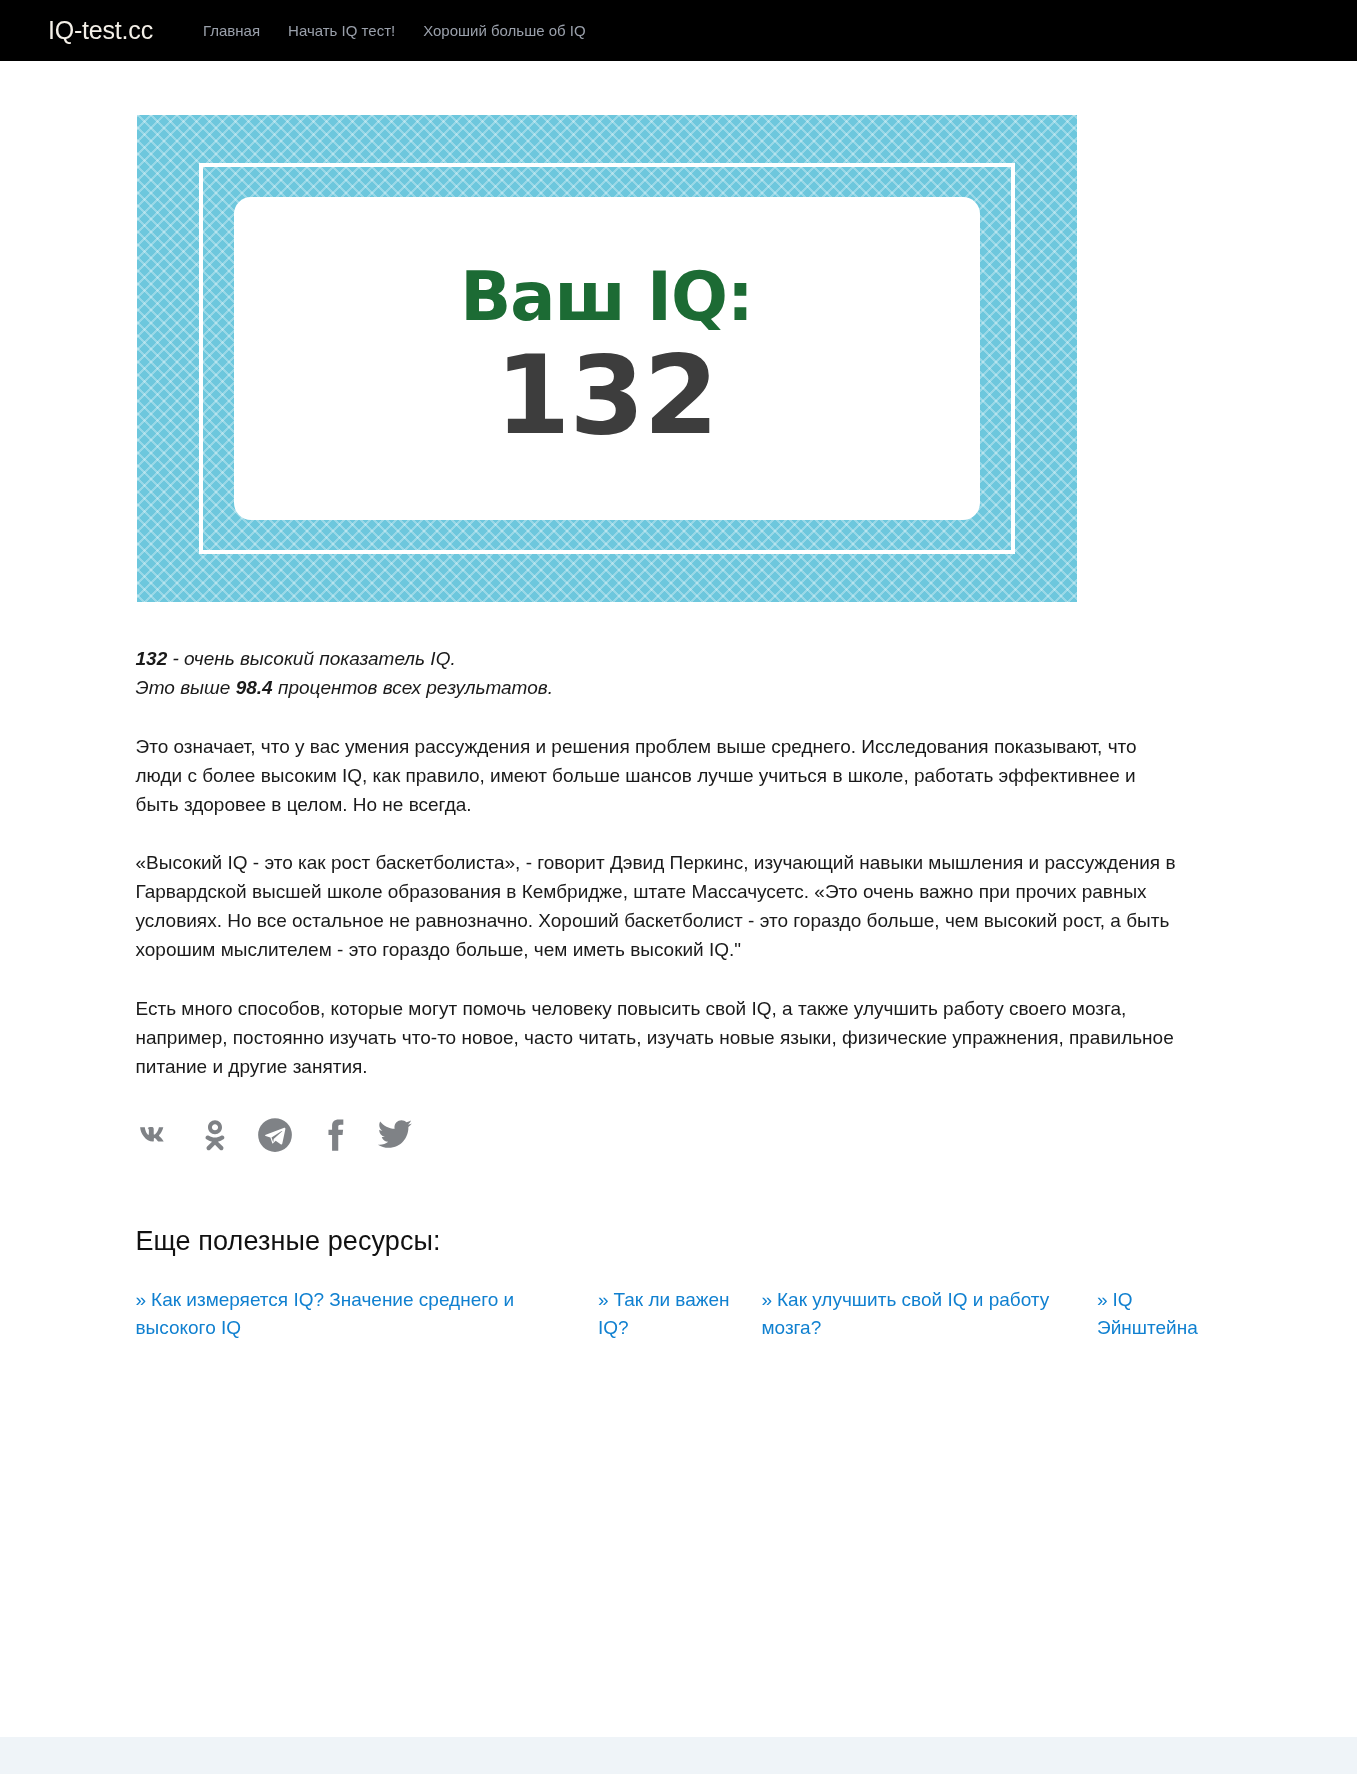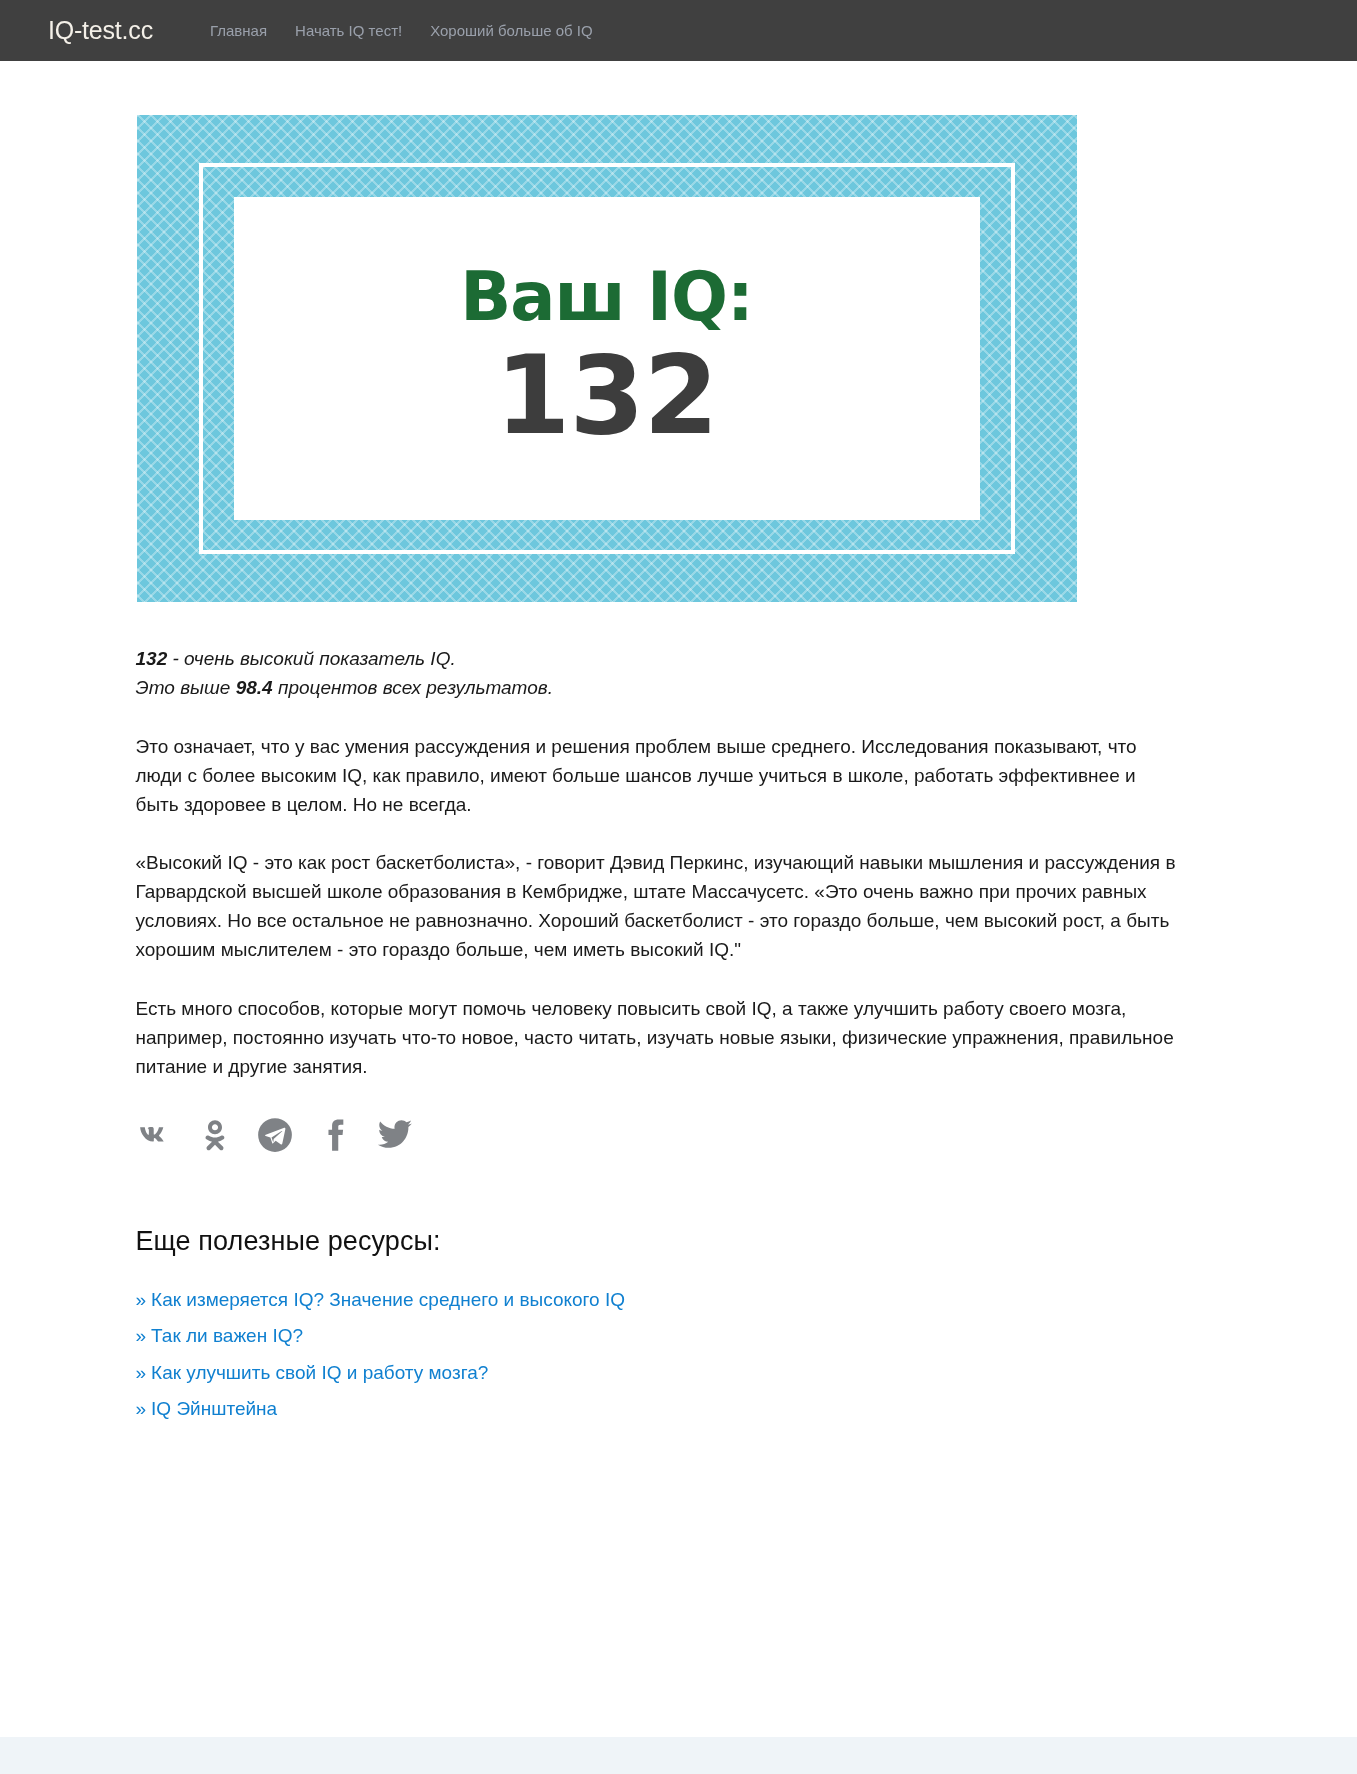--- a/index.html
+++ b/index.html
@@ -13,25 +13,25 @@
   body {
     width: 1357px;
     min-height: 1774px;
     position: relative;
     overflow-x: hidden;
   }
 
   
   .navbar {
     height: 61px;
-    background: #404040;
+    background: #000000;
     display: flex;
     align-items: center;
     padding-left: 48px;
-    gap: 13px;
+    gap: 6px;
     width: 100%;
   }
   .brand {
     color: #f4f0e8;
     font-size: 25px;
     letter-spacing: -0.2px;
     text-decoration: none;
     margin-right: 30px;
     white-space: nowrap;
   }
@@ -91,20 +91,21 @@
     position: absolute;
     left: 97px;
     top: 82px;
     right: 97px;
     bottom: 82px;
     background: #ffffff;
     display: flex;
     flex-direction: column;
     align-items: center;
     justify-content: center;
+    border-radius: 17px;
   }
   .result-label {
     color: #1c6b34;
     font-family: "DejaVu Sans", sans-serif;
     font-weight: bold;
     font-size: 67px;
     line-height: 1;
     letter-spacing: -1px;
     margin-bottom: 8px;
   }
@@ -159,21 +160,21 @@
     margin-left: 7px;
     font-size: 27px;
     color: #111111;
     font-weight: normal;
     letter-spacing: 0.1px;
   }
   .resources-list {
     margin-top: 29px;
     margin-left: 7px;
     display: flex;
-    flex-direction: column;
+    flex-direction: row;
     gap: 8px;
   }
   .resource-link {
     color: #1080d0;
     font-size: 19px;
     text-decoration: none;
     line-height: 1.5;
     width: max-content;
   }
   .resource-link .chev { margin-right: 5px; }

